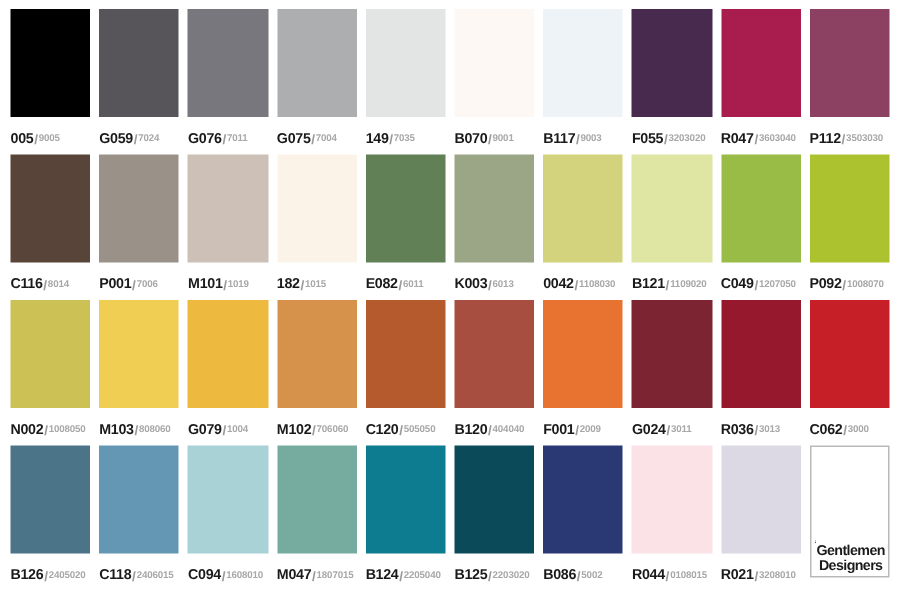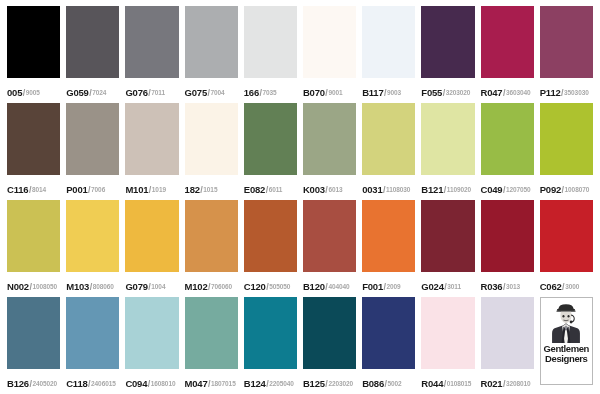--- a/index.html
+++ b/index.html
@@ -75,22 +75,21 @@
     display: flex;
     align-items: flex-start;
     justify-content: center;
   }
   .logo-box {
     width: 100%;
     height: 88px;
     border: 1px solid #b9b9b9;
     background: #ffffff;
     display: flex;
-    flex-direction: column;
-    align-items: center;
+    align-items: flex-end;
     justify-content: flex-start;
     padding: 3px 2px 2px 2px;
   }
   .logo-figure {
     width: 38px;
     height: 42px;
     display: block;
   }
   .logo-text {
     display: flex;
@@ -141,21 +140,21 @@
         <div class="swatch-chip" title="#acaeb0" style="background: rgb(172, 174, 176);"></div>
         <div class="swatch-label">
           <span class="code-main">G075</span>
           <span class="code-sep">/</span>
           <span class="code-sub">7004</span>
         </div>
       </div>
       <div class="swatch-cell">
         <div class="swatch-chip" title="#e3e4e4" style="background: rgb(227, 228, 228);"></div>
         <div class="swatch-label">
-          <span class="code-main">166</span>
+          <span class="code-main">149</span>
           <span class="code-sep">/</span>
           <span class="code-sub">7035</span>
         </div>
       </div>
       <div class="swatch-cell">
         <div class="swatch-chip" title="#fdf8f3" style="background: rgb(253, 248, 243);"></div>
         <div class="swatch-label">
           <span class="code-main">B070</span>
           <span class="code-sep">/</span>
           <span class="code-sub">9001</span>
@@ -239,21 +238,21 @@
         <div class="swatch-chip" title="#9ba686" style="background: rgb(155, 166, 134);"></div>
         <div class="swatch-label">
           <span class="code-main">K003</span>
           <span class="code-sep">/</span>
           <span class="code-sub">6013</span>
         </div>
       </div>
       <div class="swatch-cell">
         <div class="swatch-chip" title="#d3d37d" style="background: rgb(211, 211, 125);"></div>
         <div class="swatch-label">
-          <span class="code-main">0031</span>
+          <span class="code-main">0042</span>
           <span class="code-sep">/</span>
           <span class="code-sub">1108030</span>
         </div>
       </div>
       <div class="swatch-cell">
         <div class="swatch-chip" title="#dfe5a3" style="background: rgb(223, 229, 163);"></div>
         <div class="swatch-label">
           <span class="code-main">B121</span>
           <span class="code-sep">/</span>
           <span class="code-sub">1109020</span>

